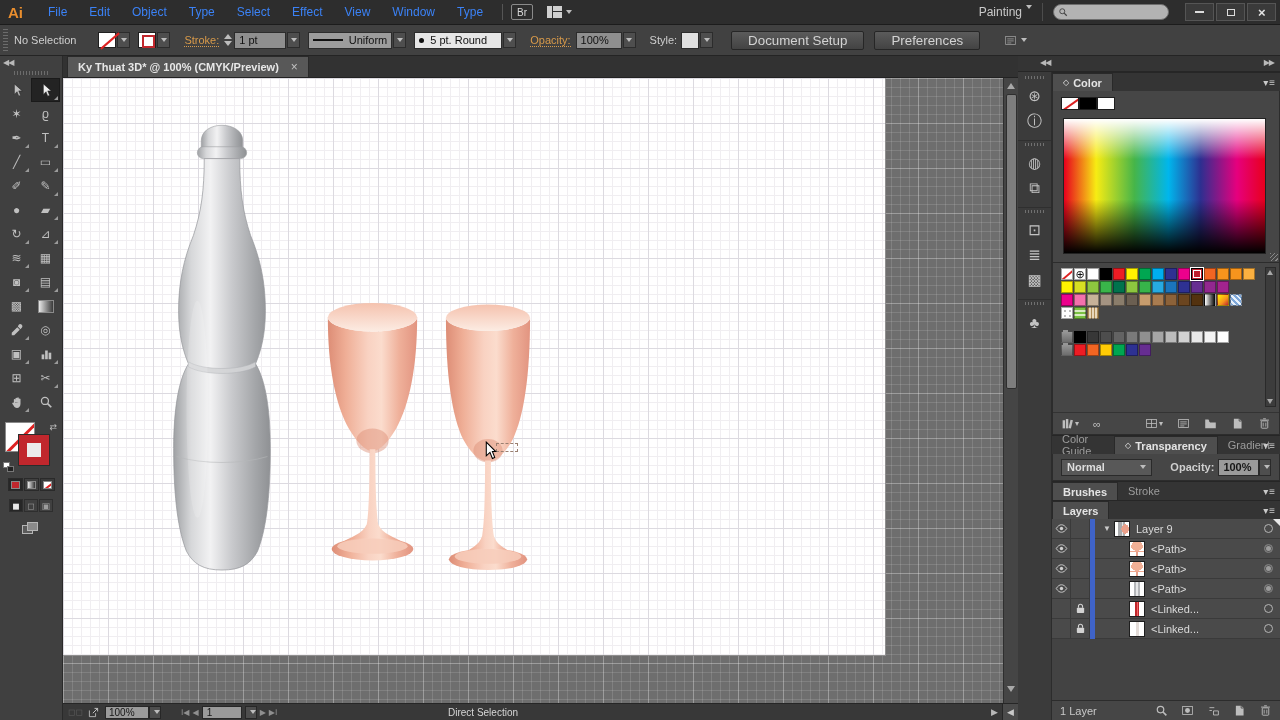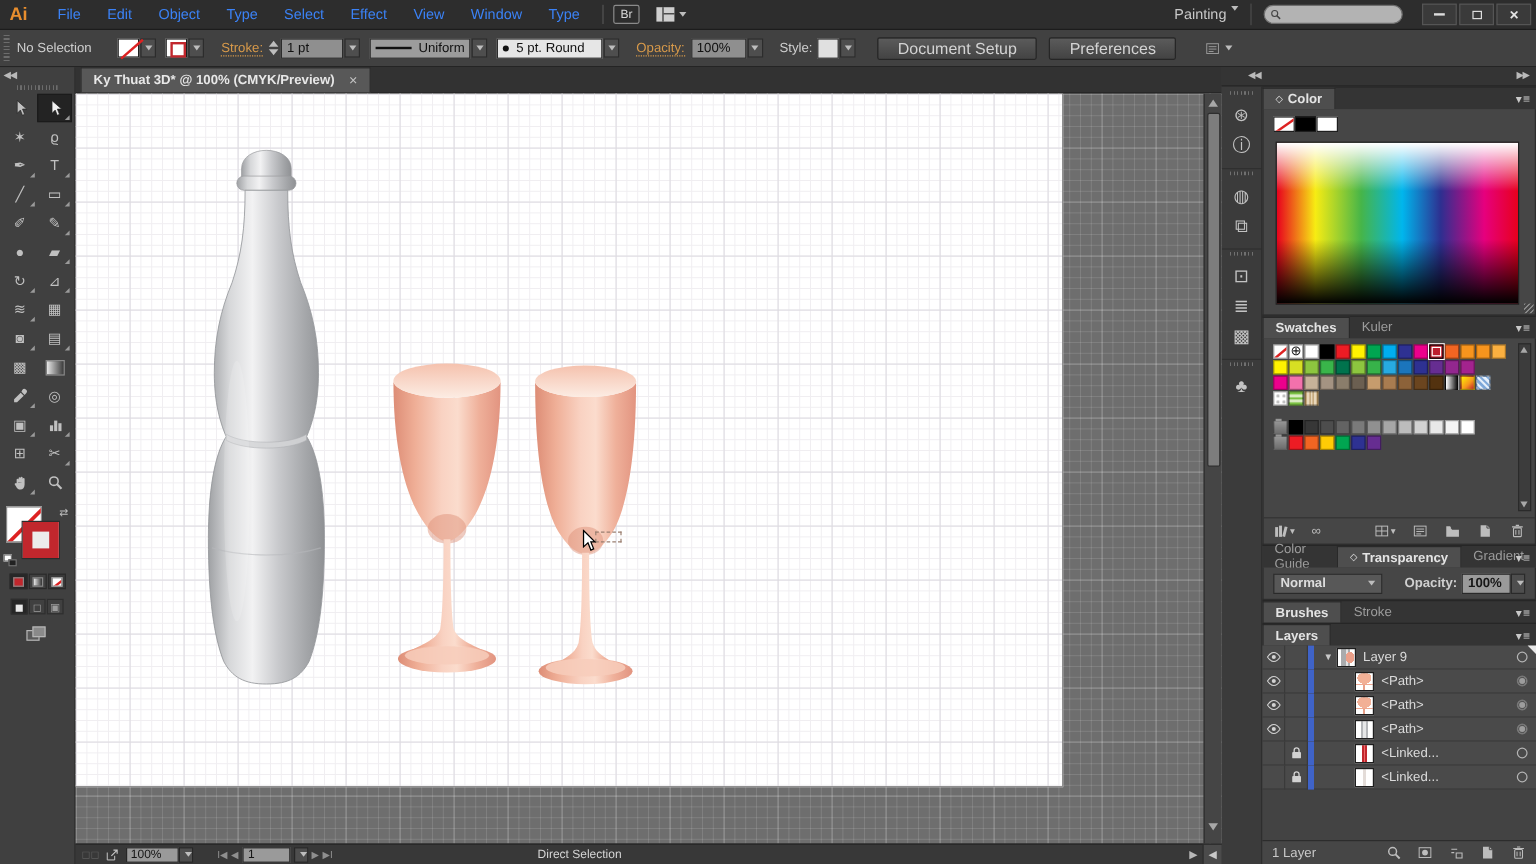--- a/index.html
+++ b/index.html
@@ -639,25 +639,20 @@
           <div class="pbody color-body">
             <div class="mini-swatches">
               <span class="msw none"></span>
               <span class="msw black"></span>
               <span class="msw white"></span>
             </div>
             <div class="spectrum"></div>
             <span class="rgrip"></span>
           </div>
 
-          <div class="ptabs">
-            <span class="ptab active">Swatches</span>
-            <span class="ptab">Kuler</span>
-            <span class="pmenu"></span>
-          </div>
           <div class="pbody swatches-body">
             <div class="swgrid">
               <div class="swrow">
                   <div class="sw sw--none"></div>
                   <div class="sw sw--reg"></div>
                   <div class="sw" style="background: rgb(255, 255, 255);"></div>
                   <div class="sw" style="background: rgb(0, 0, 0);"></div>
                   <div class="sw" style="background: rgb(237, 28, 36);"></div>
                   <div class="sw" style="background: rgb(255, 242, 0);"></div>
                   <div class="sw" style="background: rgb(0, 166, 81);"></div>

